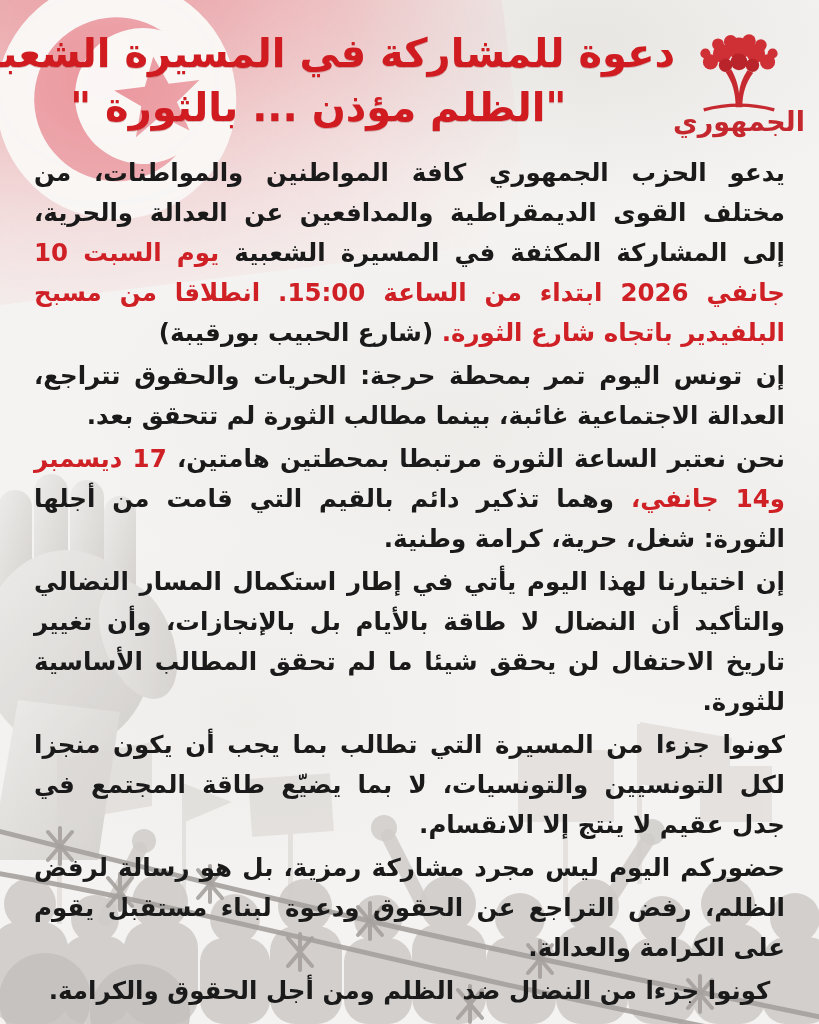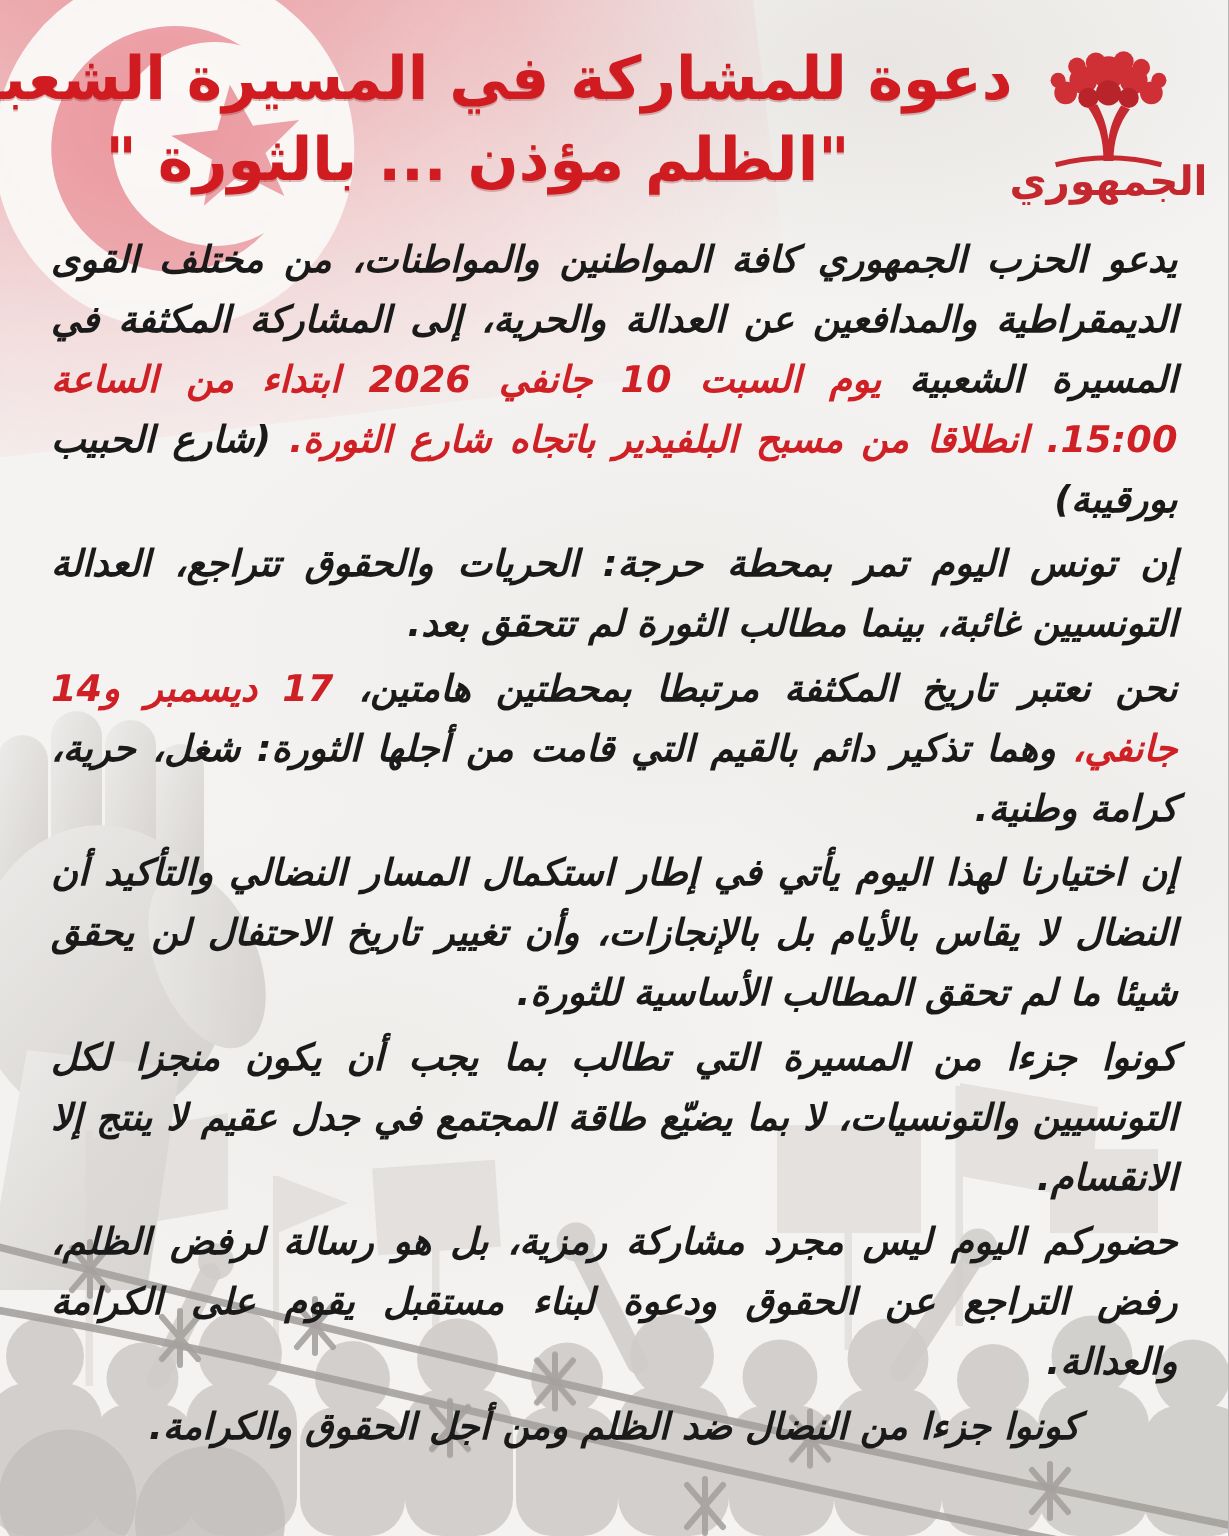--- a/index.html
+++ b/index.html
@@ -43,21 +43,20 @@
   .titles{flex:1;text-align:center;padding-left:30px;}
   .title-line{
     font-size:40px;font-weight:bold;color:#d01b20;
     line-height:54px;white-space:nowrap;
     text-shadow:0 1px 0 rgba(120,10,12,.25);
   }
   .body-text{
     padding:16px 34px 0 34px;
     font-size:24.5px;font-weight:bold;color:#1a1a1a;
     line-height:40px;
-    font-style:italic;
   }
   .para{
     margin:0 0 3px 0;
     text-align:justify;text-align-last:right;
     text-justify:inter-word;
   }
   .para.center{text-align:right;text-align-last:center;}
   .para .red{color:#cf2026;}
 </style>
 </head>
@@ -242,21 +241,21 @@
       </div>
       <div class="titles">
         <div class="title-line">دعوة للمشاركة في المسيرة الشعبية</div>
         <div class="title-line">"الظلم مؤذن ... بالثورة "</div>
       </div>
     </div>
 
     <div class="body-text">
 
     <p class="para"><span>يدعو الحزب الجمهوري كافة المواطنين والمواطنات، من مختلف القوى الديمقراطية والمدافعين عن العدالة والحرية، إلى المشاركة المكثفة في المسيرة الشعبية </span><span class="red">يوم السبت 10 جانفي 2026 ابتداء من الساعة 15:00. انطلاقا من مسبح البلفيدير باتجاه شارع الثورة. </span><span>(شارع الحبيب بورقيبة)</span></p>
-        <p class="para"><span>إن تونس اليوم تمر بمحطة حرجة: الحريات والحقوق تتراجع، العدالة التونسيين غائبة، بينما مطالب الثورة لم تتحقق بعد.</span></p>
-        <p class="para"><span>نحن نعتبر تاريخ المكثفة مرتبطا بمحطتين هامتين، </span><span class="red">17 ديسمبر و14 جانفي،</span><span> وهما تذكير دائم بالقيم التي قامت من أجلها الثورة: شغل، حرية، كرامة وطنية.</span></p>
-        <p class="para"><span>إن اختيارنا لهذا اليوم يأتي في إطار استكمال المسار النضالي والتأكيد أن النضال لا يقاس بالأيام بل بالإنجازات، وأن تغيير تاريخ الاحتفال لن يحقق شيئا ما لم تحقق المطالب الأساسية للثورة.</span></p>
+        <p class="para"><span>إن تونس اليوم تمر بمحطة حرجة: الحريات والحقوق تتراجع، العدالة الاجتماعية غائبة، بينما مطالب الثورة لم تتحقق بعد.</span></p>
+        <p class="para"><span>نحن نعتبر الساعة الثورة مرتبطا بمحطتين هامتين، </span><span class="red">17 ديسمبر و14 جانفي،</span><span> وهما تذكير دائم بالقيم التي قامت من أجلها الثورة: شغل، حرية، كرامة وطنية.</span></p>
+        <p class="para"><span>إن اختيارنا لهذا اليوم يأتي في إطار استكمال المسار النضالي والتأكيد أن النضال لا طاقة بالأيام بل بالإنجازات، وأن تغيير تاريخ الاحتفال لن يحقق شيئا ما لم تحقق المطالب الأساسية للثورة.</span></p>
         <p class="para"><span>كونوا جزءا من المسيرة التي تطالب بما يجب أن يكون منجزا لكل التونسيين والتونسيات، لا بما يضيّع طاقة المجتمع في جدل عقيم لا ينتج إلا الانقسام.</span></p>
         <p class="para"><span>حضوركم اليوم ليس مجرد مشاركة رمزية، بل هو رسالة لرفض الظلم، رفض التراجع عن الحقوق ودعوة لبناء مستقبل يقوم على الكرامة والعدالة.</span></p>
         <p class="para center"><span>كونوا جزءا من النضال ضد الظلم ومن أجل الحقوق والكرامة.</span></p>
       </div>
   </div>
 </div>
 
 </body></html>

